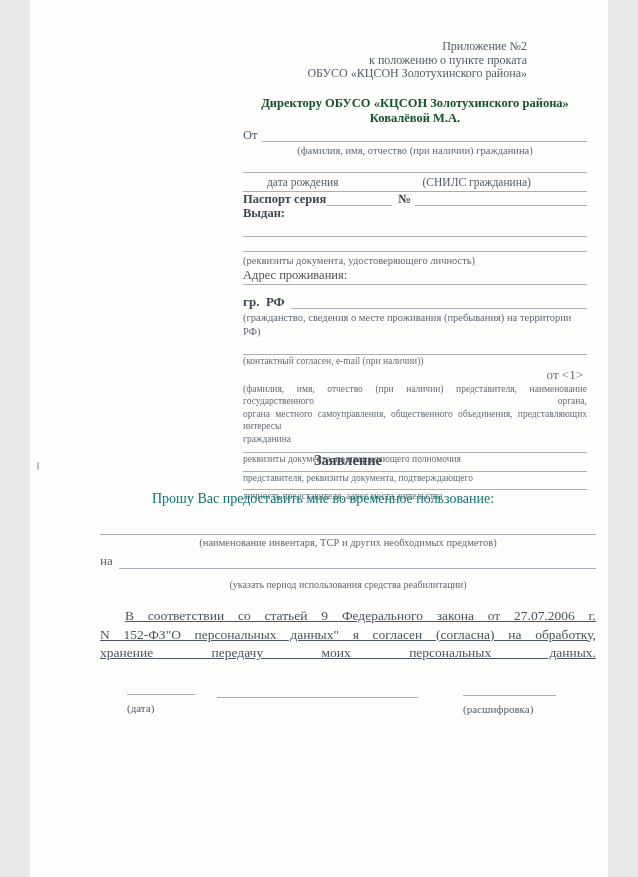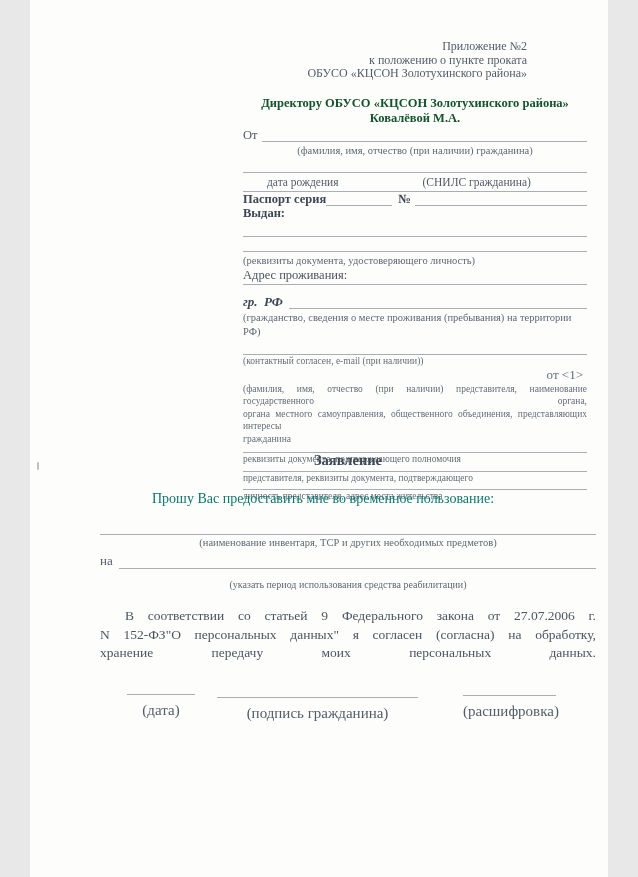--- a/index.html
+++ b/index.html
@@ -49,54 +49,54 @@
 
   .dob-row { font-size: 11.5px; color: #525c68; margin-top: 2px; }
   .dob-row .dob { margin-left: 24px; }
   .dob-row .snils { margin-left: 84px; }
 
   .passport-row .b1 { flex: 0 0 62px; }
   .passport-row .num { padding: 0 4px 0 6px; }
 
   .citizen-row { margin-top: 10px; }
   .citizen-row .cit {
-    font-style: italic; font-weight: bold; color: #3d4754;
+    font-weight: bold; color: #3d4754;
     font-size: 13px; white-space: pre; padding-right: 6px;
   }
 
   .contact-wrap { margin-top: 12px; }
   .rep-from-row { font-size: 13px; color: #636d78; flex-direction: column; }
   .rep-from-row .label { padding-right: 4px; }
   .rep-from-row .blank { margin-right: 58px; }
 
   
   .statement {
     position: absolute;
     top: 452px;
     left: 70px;
     width: 496px;
     font-size: 14px;
   }
   .stmt-title { text-align: center; font-weight: bold; color: #3d4754; font-size: 14.5px; }
   .stmt-request { margin-top: 22px; padding-left: 52px; font-size: 14px; color: #0f766e; }
-  .consent { margin-top: 17px; font-size: 13.5px; line-height: 18.5px; color: #4b5560; }
+  .consent { margin-top: 17px; font-size: 13.5px; line-height: 18.5px; color: #4b5560; text-decoration: underline; }
   .consent .l1 { text-indent: 25px; }
 
   
   .signature {
     position: absolute;
     top: 690px;
     left: 70px;
     width: 496px;
     display: flex;
     align-items: flex-start;
   }
   .sig-col { display: flex; flex-direction: column; }
   .sig-col .sig-line { border-bottom: 1px solid #a9aeb6; height: 4px; }
-  .sig-col .sig-label { text-align: center; font-size: 15px; color: #525c68; margin-top: 7px; }
+  .sig-col .sig-label { font-size: 11px; color: #525c68; margin-top: 7px; }
   .sig-date { width: 68px; margin-left: 27px; }
   .sig-sign { width: 201px; margin-left: 22px; }
   .sig-dec  { width: 93px;  margin-left: 45px; }
 
   .speck { position: absolute; left: 7px; top: 462px; width: 2px; height: 8px; background: #9aa0a8; opacity: .65; border-radius: 1px; }
 
   .mt2 { margin-top: 2px; } .h14 { height: 14px; }
 </style>
 </head>
 <body>
@@ -193,21 +193,20 @@
     </div>
   </div>
 
   <div class="signature">
     <div class="sig-col sig-date">
       <div class="sig-line"></div>
       <div class="sig-label">(дата)</div>
     </div>
     <div class="sig-col sig-sign">
       <div class="sig-line" style="margin-top:3px"></div>
-      <div class="sig-label">(подпись гражданина)</div>
     </div>
     <div class="sig-col sig-dec">
       <div class="sig-line" style="margin-top:1px"></div>
       <div class="sig-label">(расшифровка)</div>
     </div>
   </div>
 
 </div>
 
 </body></html>

